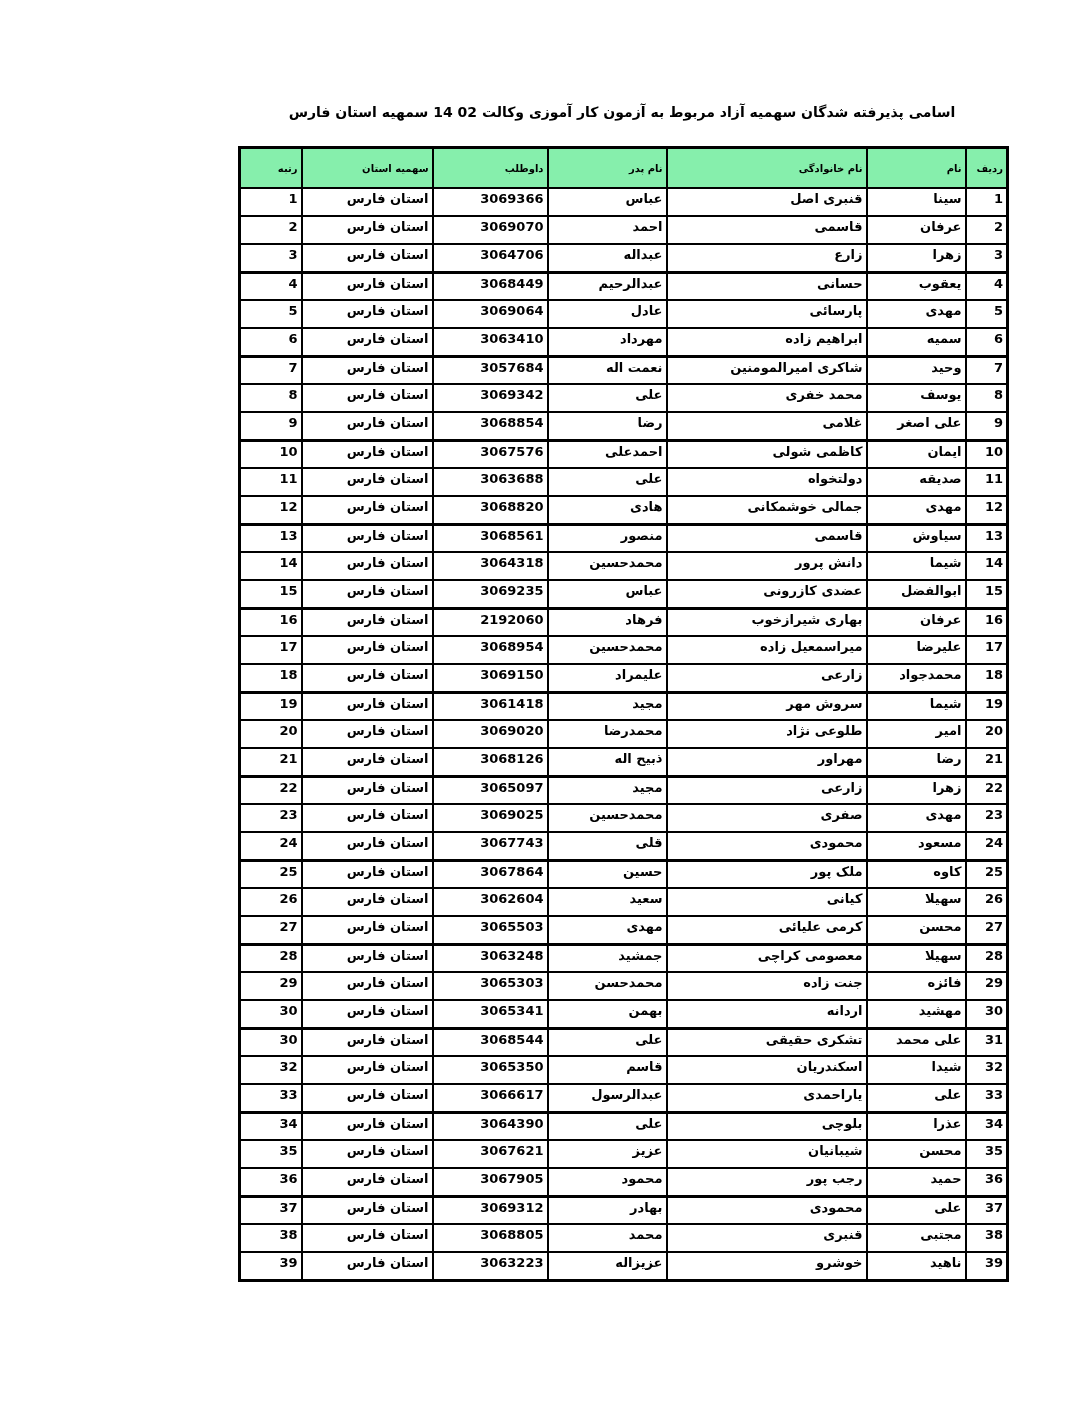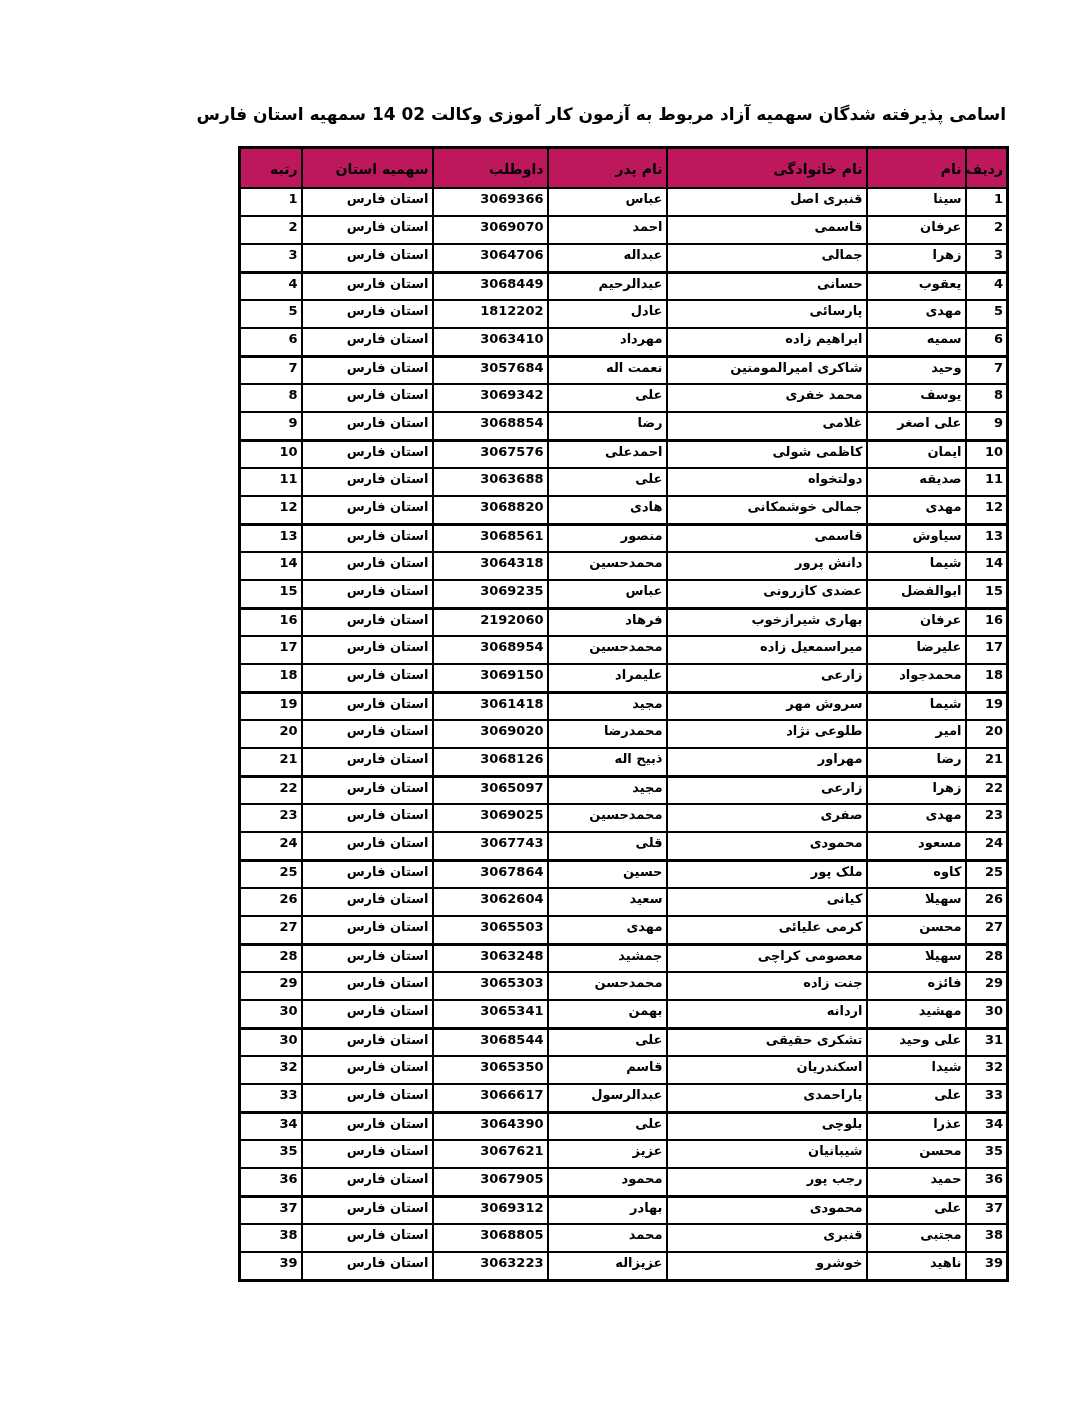--- a/index.html
+++ b/index.html
@@ -13,21 +13,21 @@
     position: relative;
     font-family: "DejaVu Sans", sans-serif;
     color: #000000;
   }
   .doc-title {
     position: absolute;
     top: 104px;
     left: 238px;
     width: 768px;
     text-align: center;
-    font-size: 17px;
+    font-size: 14px;
     font-weight: bold;
     direction: rtl;
     white-space: nowrap;
   }
   table.results {
     position: absolute;
     top: 146px;
     left: 238px;
     width: 768px;
     border-collapse: collapse;
@@ -43,24 +43,24 @@
     padding: 2px 3px 0 2px;
     font-size: 13px;
     line-height: 16px;
     overflow: hidden;
     white-space: nowrap;
   }
   table.results {
     border: 3px solid #000000;
   }
   table.results thead th {
-    background: #be185d;
+    background: #86efac;
     height: 36px;
     vertical-align: middle;
-    font-size: 14px;
+    font-size: 10px;
   }
   table.results tbody tr {
     height: 28px;
   }
   table.results tbody tr.group-end td {
     border-bottom-width: 3px;
   }
   .num-cell {
     direction: ltr;
     text-align: right;
@@ -107,41 +107,41 @@
         <td>عرفان</td>
         <td>قاسمی</td>
         <td>احمد</td>
         <td class="num-cell">3069070</td>
         <td>استان فارس</td>
         <td class="num-cell">2</td>
       </tr>
       <tr class="group-end">
         <td class="num-cell">3</td>
         <td>زهرا</td>
-        <td>جمالی</td>
+        <td>زارع</td>
         <td>عبداله</td>
         <td class="num-cell">3064706</td>
         <td>استان فارس</td>
         <td class="num-cell">3</td>
       </tr>
       <tr>
         <td class="num-cell">4</td>
         <td>یعقوب</td>
         <td>حسانی</td>
         <td>عبدالرحیم</td>
         <td class="num-cell">3068449</td>
         <td>استان فارس</td>
         <td class="num-cell">4</td>
       </tr>
       <tr>
         <td class="num-cell">5</td>
         <td>مهدی</td>
         <td>پارسائی</td>
         <td>عادل</td>
-        <td class="num-cell">1812202</td>
+        <td class="num-cell">3069064</td>
         <td>استان فارس</td>
         <td class="num-cell">5</td>
       </tr>
       <tr class="group-end">
         <td class="num-cell">6</td>
         <td>سمیه</td>
         <td>ابراهیم زاده</td>
         <td>مهرداد</td>
         <td class="num-cell">3063410</td>
         <td>استان فارس</td>
@@ -358,21 +358,21 @@
         <td class="num-cell">30</td>
         <td>مهشید</td>
         <td>اردانه</td>
         <td>بهمن</td>
         <td class="num-cell">3065341</td>
         <td>استان فارس</td>
         <td class="num-cell">30</td>
       </tr>
       <tr>
         <td class="num-cell">31</td>
-        <td>علی وحید</td>
+        <td>علی محمد</td>
         <td>تشکری حقیقی</td>
         <td>علی</td>
         <td class="num-cell">3068544</td>
         <td>استان فارس</td>
         <td class="num-cell">30</td>
       </tr>
       <tr>
         <td class="num-cell">32</td>
         <td>شیدا</td>
         <td>اسکندریان</td>

